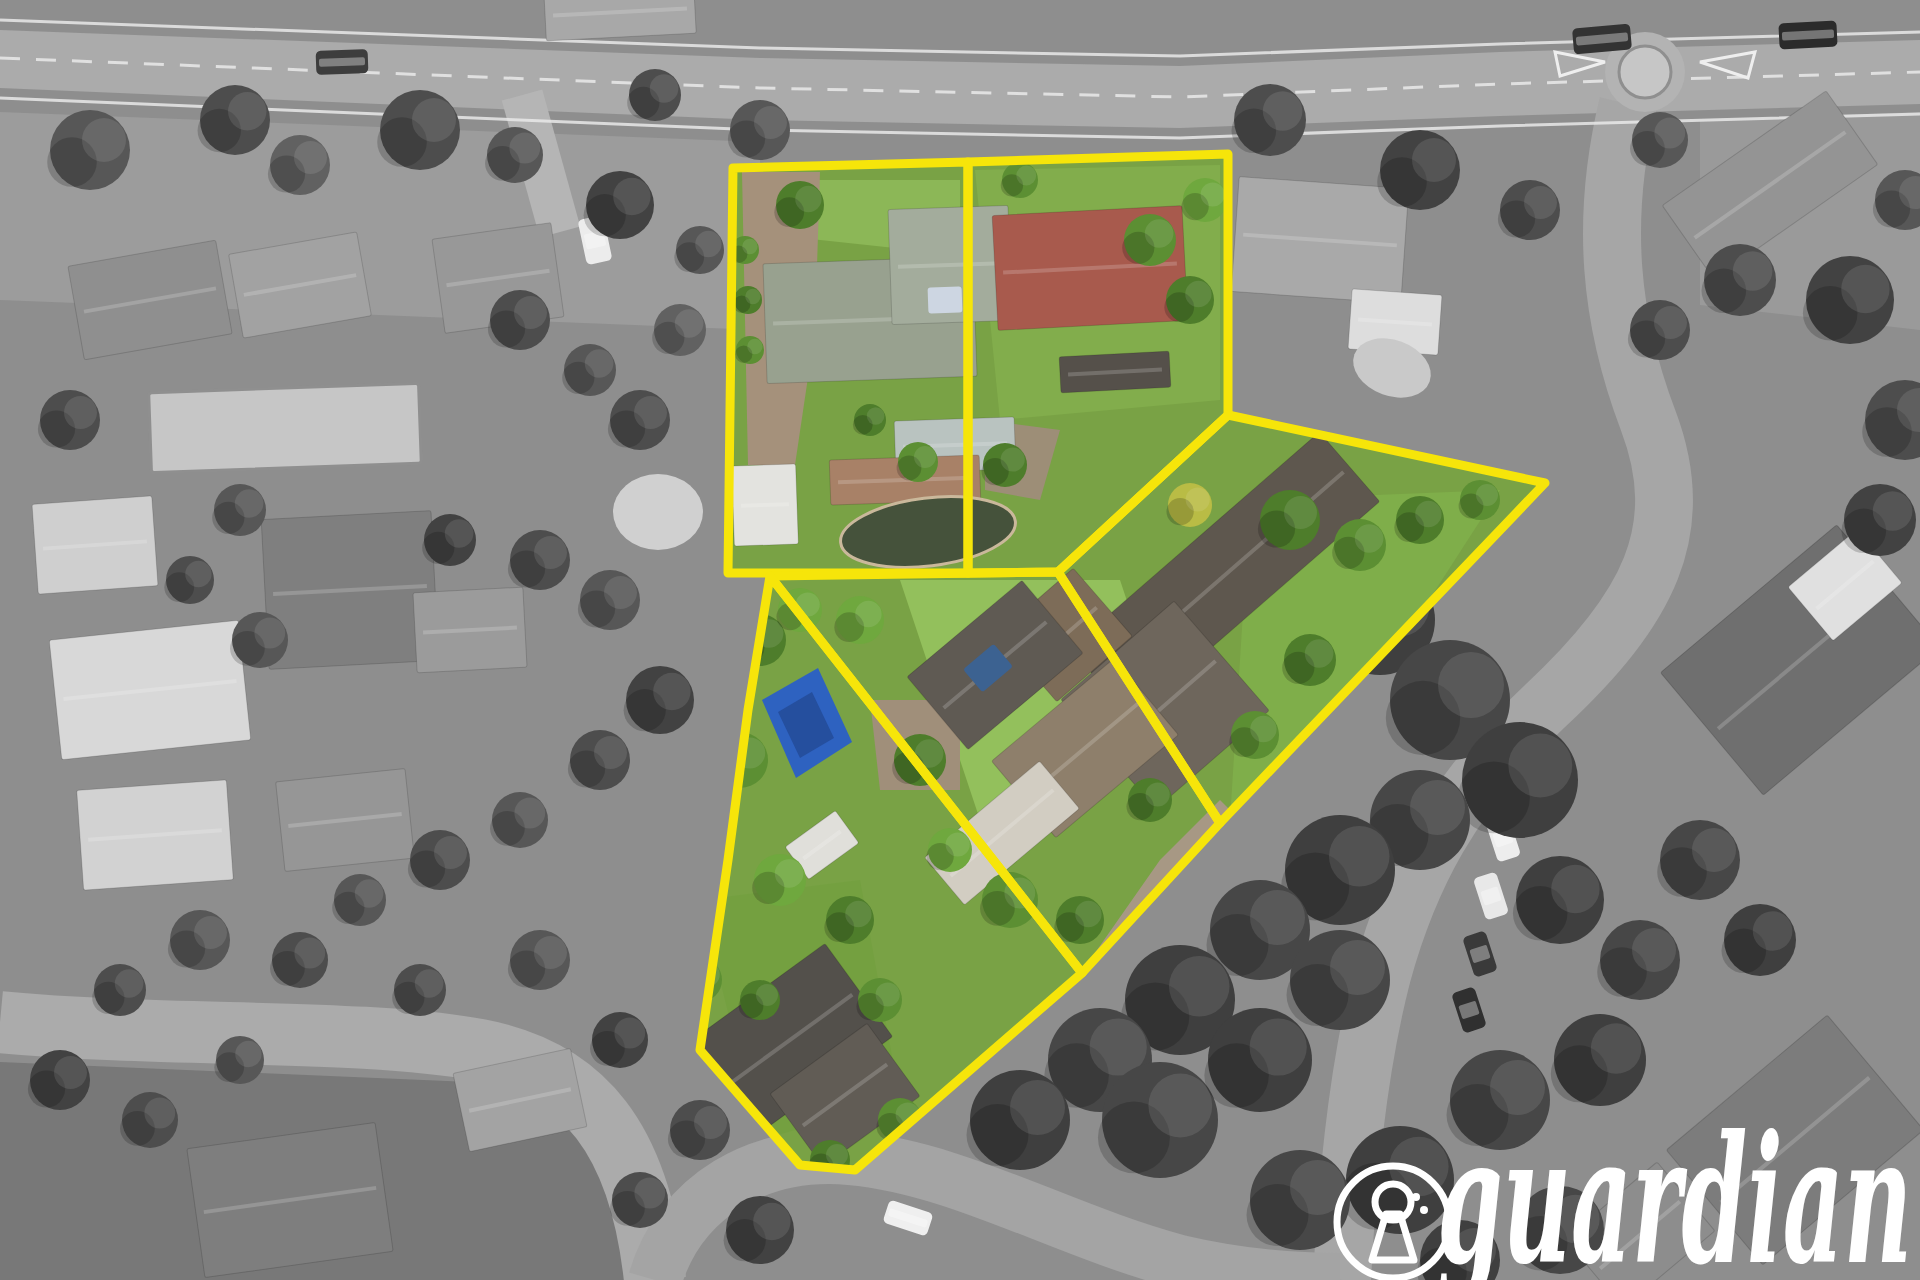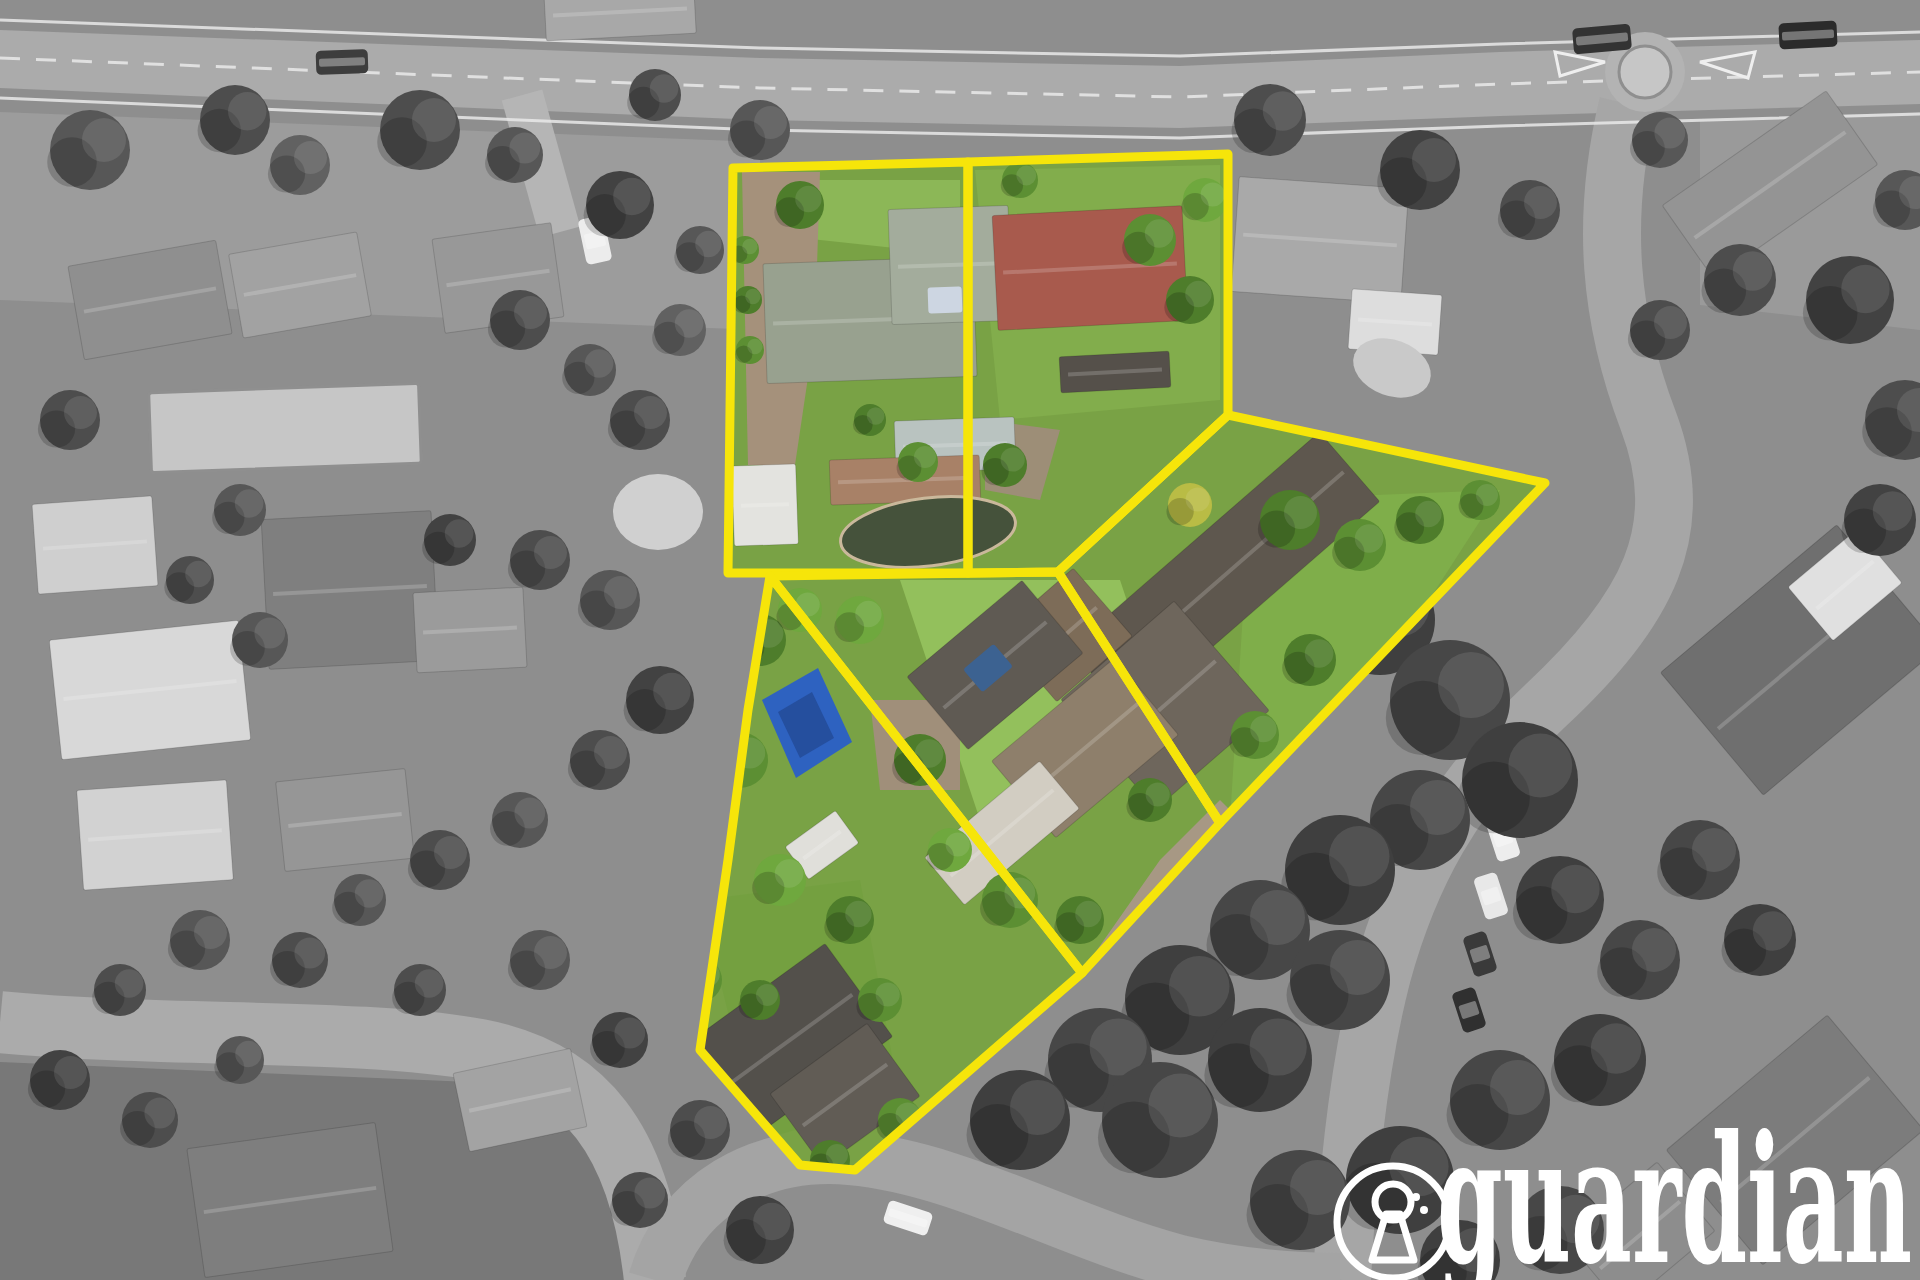--- a/index.html
+++ b/index.html
@@ -1,17 +1,17 @@
 <!DOCTYPE html>
 <html><head>
 <meta charset="utf-8">
 <style>
   html,body{margin:0;padding:0;background:#000;}
   body{width:1920px;height:1280px;overflow:hidden;font-family:"DejaVu Sans",sans-serif;}
-  .stage{position:relative;width:1920px;height:1280px;background:#8e8e8e;}
+  .stage{position:relative;width:1920px;height:1280px;background:#8e8e8e;font-style:italic;}
   svg{display:block;}
   .wordmark{font-family:"DejaVu Serif","Liberation Serif",serif;font-weight:bold;}
 </style>
 </head>
 <body>
 
 <div class="stage">
   <svg id="scene" width="1920" height="1280" viewBox="0 0 1920 1280" xmlns="http://www.w3.org/2000/svg">
     <defs>
       <clipPath id="lots-clip">

